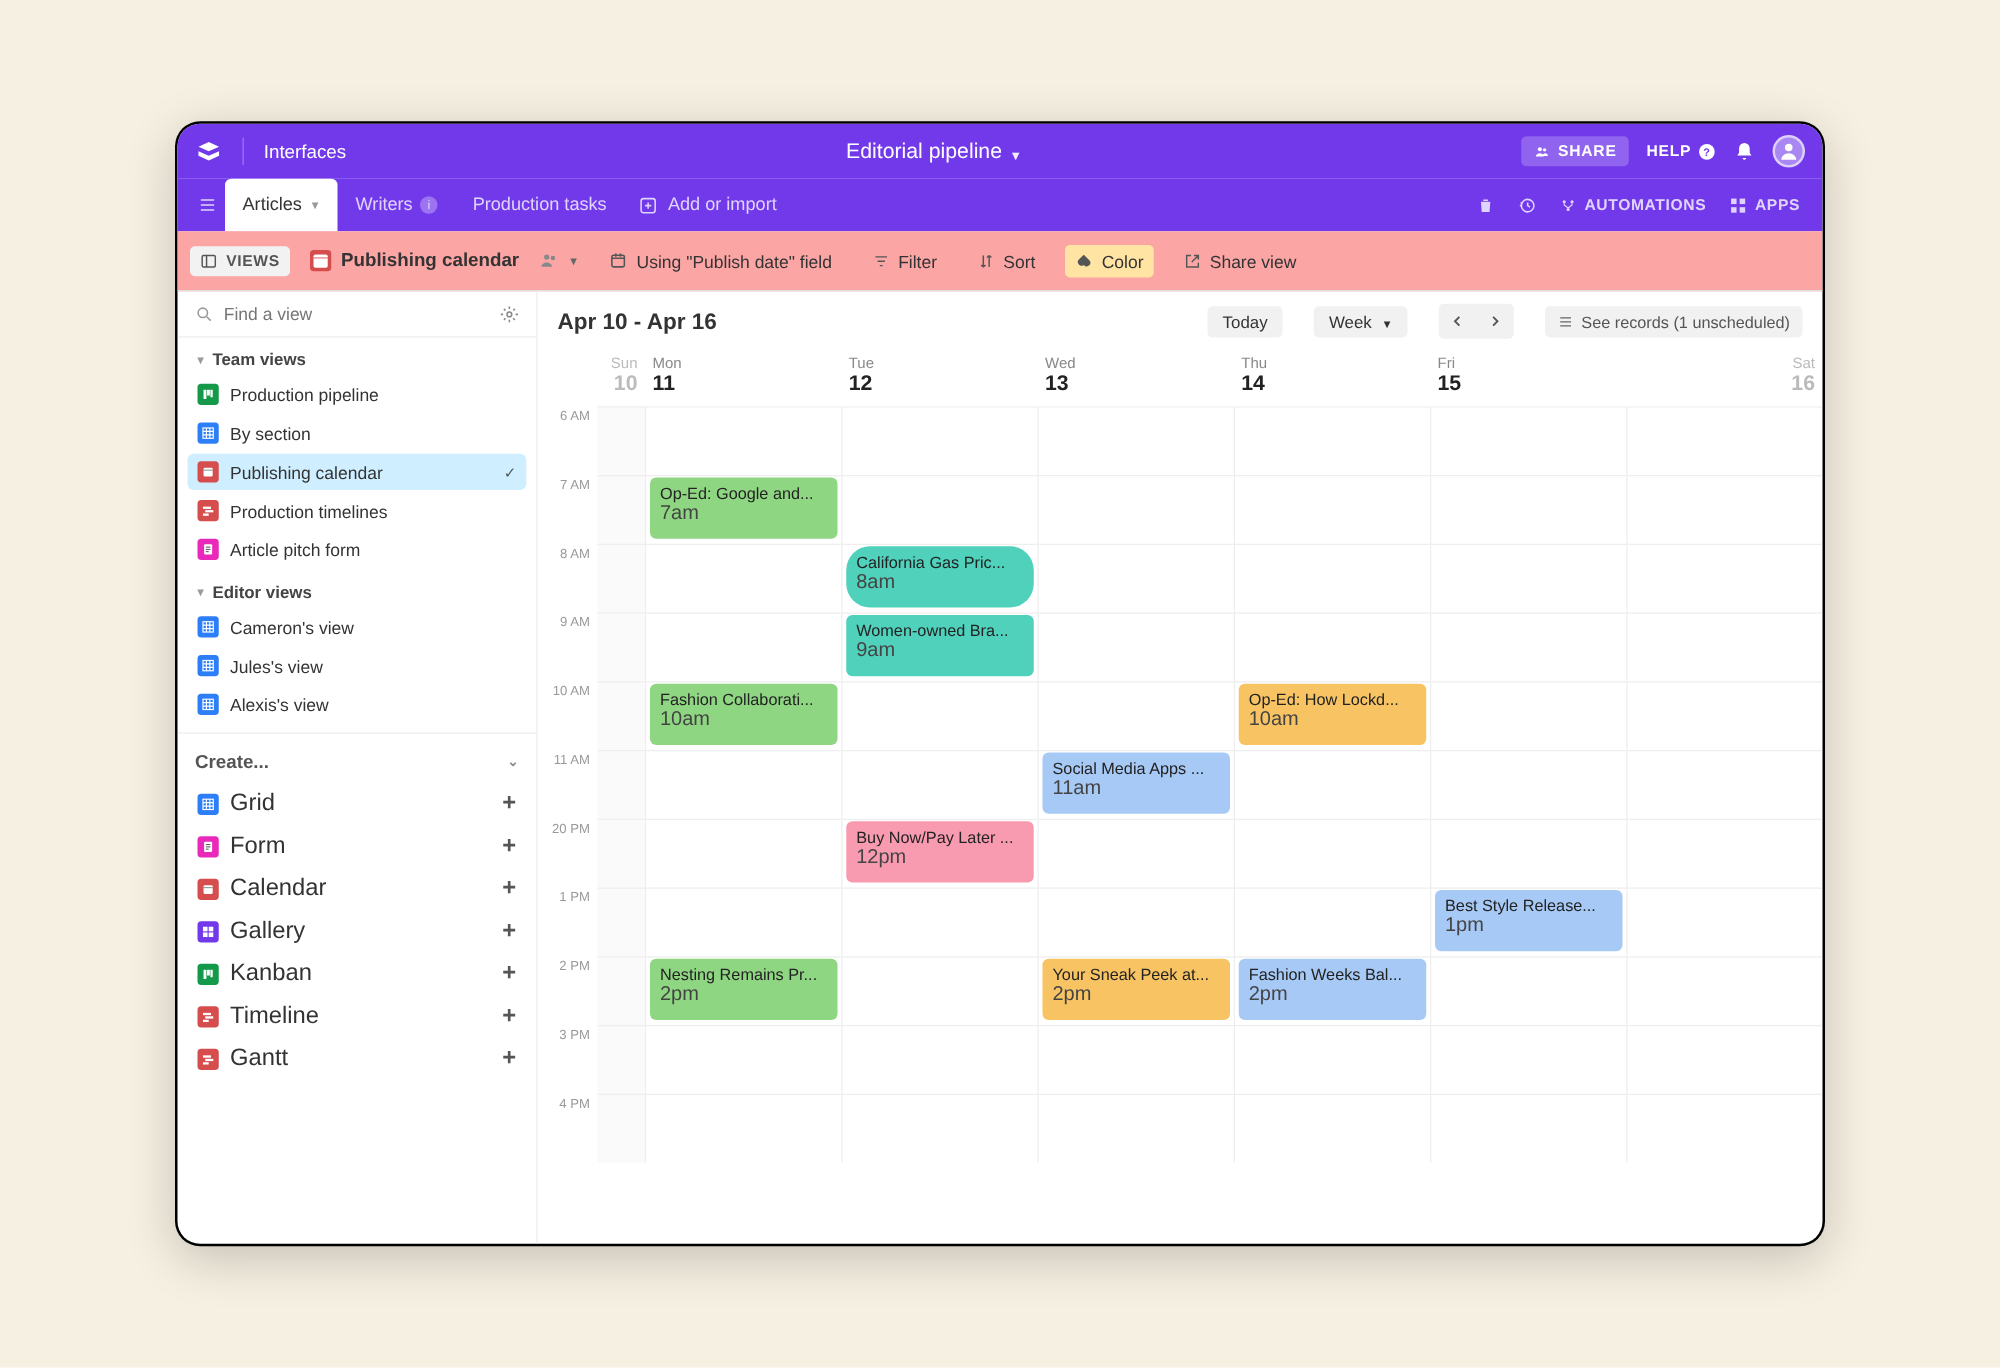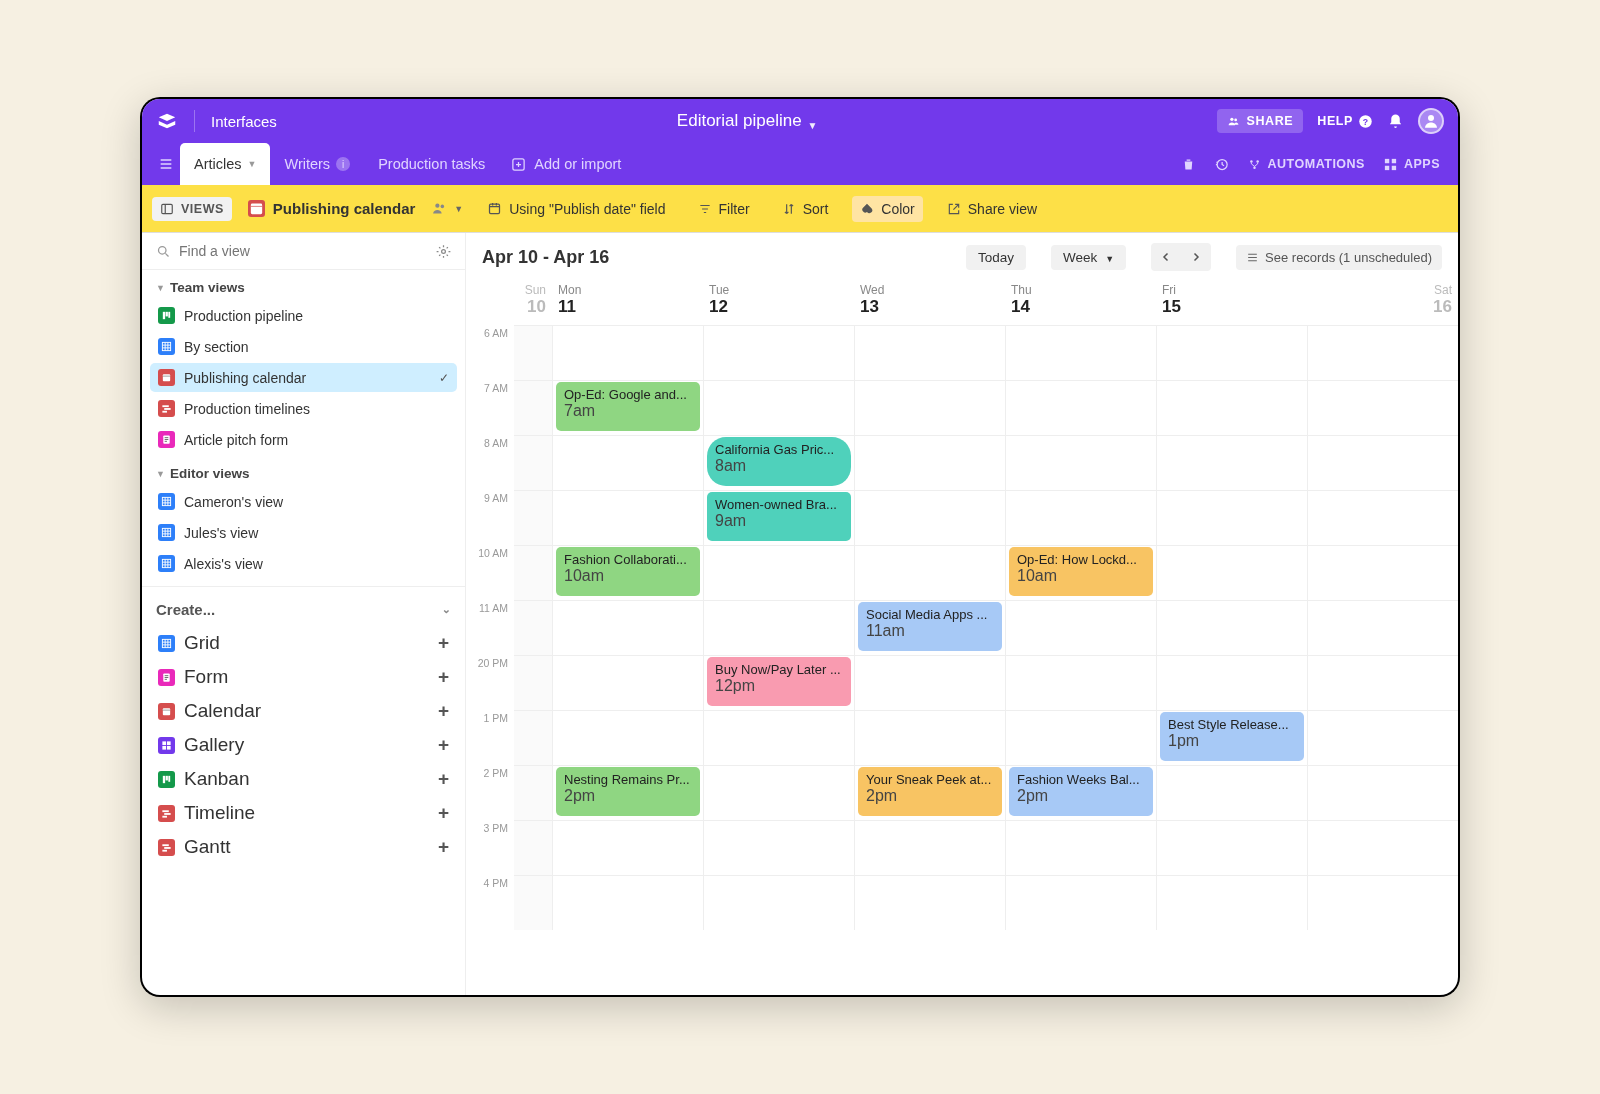--- a/index.html
+++ b/index.html
@@ -35,32 +35,32 @@
 .tab { padding: 0 14px; height: 42px; display: flex; align-items: center; gap: 6px; font-size: 14.5px; cursor: pointer; border-radius: 5px 5px 0 0; }
 .tab.active { background: #fff; color: #333; font-weight: 500; }
 .tab .caret { font-size: 9px; color: #999; }
 .tab .badge { width: 14px; height: 14px; border-radius: 50%; background: rgba(255,255,255,.3); font-size: 10px; display: inline-flex; align-items: center; justify-content: center; }
 .add-import { margin-left: 12px; display: flex; align-items: center; gap: 8px; color: #e0d4ff; cursor: pointer; font-size: 14.5px; }
 .tabrow-spacer { flex: 1; }
 .tabrow-right { display: flex; align-items: center; gap: 18px; padding-right: 8px; }
 .tabrow-right .item { display: flex; align-items: center; gap: 6px; font-size: 12.5px; font-weight: 700; letter-spacing: .5px; cursor: pointer; }
 
 
-.toolbar { background: #fde047; border-bottom: 1px solid #ddd; height: 48px; display: flex; align-items: center; gap: 16px; padding: 0 10px; }
+.toolbar { background: #fca5a5; border-bottom: 1px solid #ddd; height: 48px; display: flex; align-items: center; gap: 16px; padding: 0 10px; }
 .tb-btn { display: flex; align-items: center; gap: 7px; font-size: 14px; color: #333; cursor: pointer; padding: 5px 8px; border-radius: 4px; }
 .tb-btn.boxed { background: #f2f2f2; }
 .tb-btn.color-active { background: #ffe4a3; }
 .tb-views { font-size: 12.5px; font-weight: 700; letter-spacing: .5px; color: #555; }
 .view-pill { display: flex; align-items: center; gap: 8px; font-size: 15px; font-weight: 600; color: #333; cursor:pointer;}
 .view-pill .red-cal { width: 17px; height: 17px; background: #d54d4d; border-radius: 3px; display:flex;align-items:center;justify-content:center; color:#fff; font-size:10px;}
 .people-caret { display:flex; align-items:center; gap:6px; color:#666; cursor:pointer; font-size:13px;}
 
 
 .body { flex: 1; display: flex; overflow: hidden; }
-.sidebar { width: 324px; border-right: 1px solid #eee; display: flex; flex-direction: column; overflow: hidden; }
+.sidebar { width: 288px; border-right: 1px solid #eee; display: flex; flex-direction: column; overflow: hidden; }
 .search-row { display: flex; align-items: center; gap: 8px; padding: 10px 14px; border-bottom: 1px solid #eee; }
 .search-row input { border: none; outline: none; flex: 1; font-size: 14px; color: #666; }
 .section-hdr { padding: 10px 14px 4px; font-size: 13.5px; font-weight: 600; color: #444; display: flex; align-items: center; gap: 5px; cursor:pointer;}
 .section-hdr .tri { font-size: 9px; color: #999; }
 .view-item { margin: 2px 8px; padding: 6px 8px; border-radius: 5px; font-size: 14px; color: #333; display: flex; align-items: center; gap: 9px; cursor: pointer; }
 .view-item.active { background: #cfeeff; }
 .vi-icon { width: 17px; height: 17px; border-radius: 3px; display:flex;align-items:center;justify-content:center; flex-shrink:0;}
 .vi-icon.kanban { background: #14994a; } .vi-icon.grid { background: #2d7ff9; } .vi-icon.cal { background: #d54d4d; } .vi-icon.timeline { background: #d54d4d; } .vi-icon.form { background: #e929ba; } .vi-icon.gallery{background:#7239eb;}
 .vi-icon svg { width: 11px; height: 11px; }
 .check { margin-left: auto; font-size: 12px; color: #555; }

